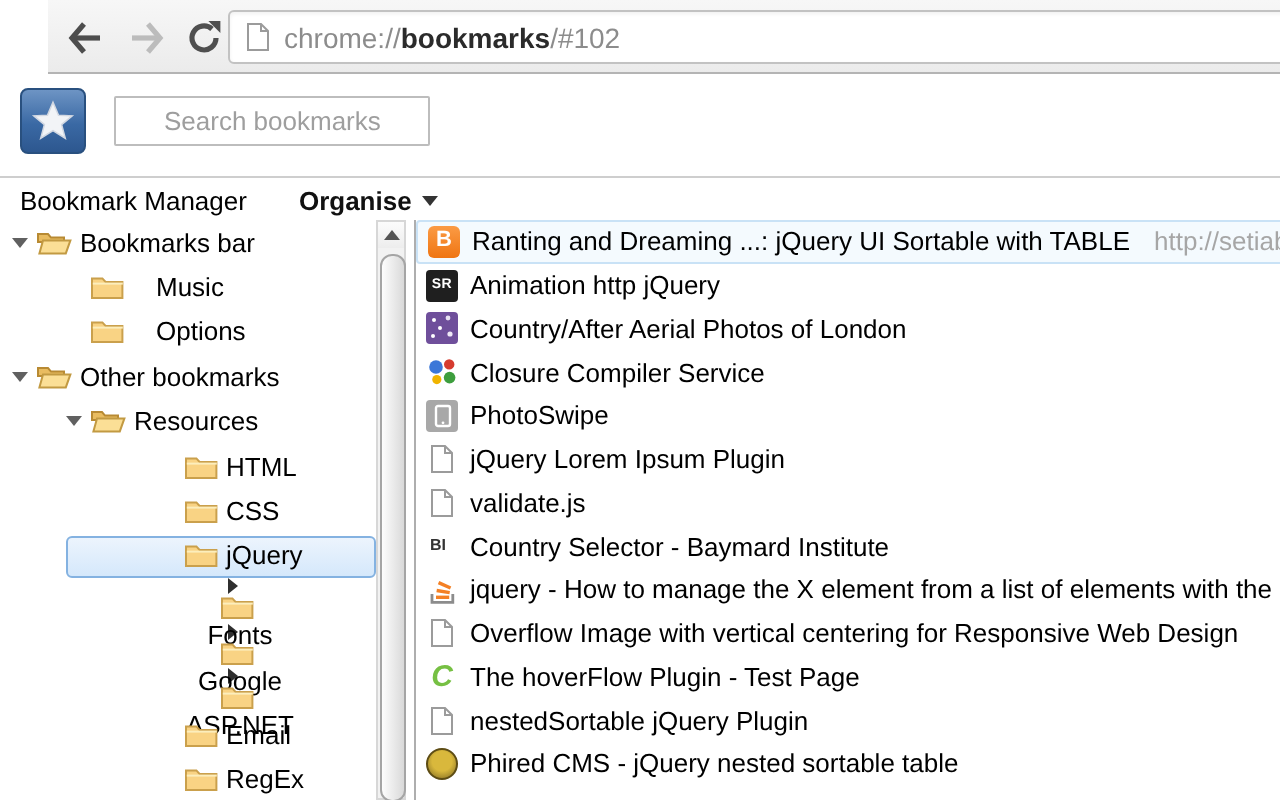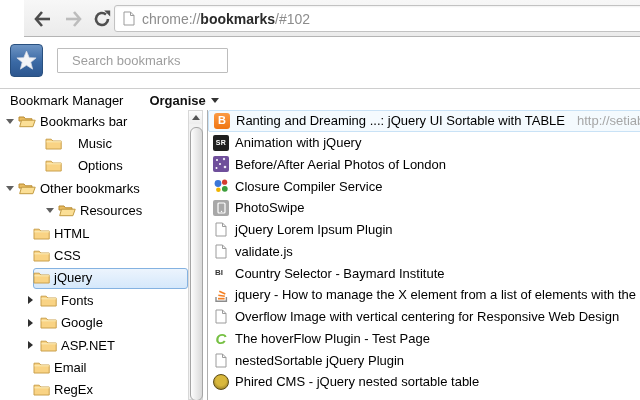--- a/index.html
+++ b/index.html
@@ -15,23 +15,23 @@
            border:1px solid #c2c2c2;border-radius:3px;display:flex;align-items:center;
            box-shadow:inset 0 1px 2px rgba(0,0,0,.06);overflow:hidden;}
   .omnibox .doc{margin:0 7px 0 8px;flex:0 0 auto;display:flex;}
   .urltext{font-size:14px;white-space:nowrap;color:#8c8c8c;}
   .urltext .host{color:#2b2b2b;font-weight:700;}
 
   
   .star-badge{position:absolute;left:10px;top:44px;width:33px;height:33px;border-radius:4px;
               background:linear-gradient(#6d94c4,#3a69a4 55%,#2d578f);border:1px solid #29507f;
               box-sizing:border-box;display:flex;align-items:center;justify-content:center;}
-  .searchbox{position:absolute;left:57px;top:48px;width:171px;height:25px;box-sizing:border-box;
+  .searchbox{position:absolute;left:57px;top:48px;width:158px;height:25px;box-sizing:border-box;
              border:1px solid #bdbdbd;border-radius:1px;font-family:"Liberation Sans",sans-serif;
-             font-size:13px;padding:0 14px;color:#333;outline:none;}
+             font-size:13px;padding:0 24px;color:#333;outline:none;}
   .searchbox::placeholder{color:#9e9e9e;}
   .hdr-divider{position:absolute;left:0;top:88px;width:640px;height:1px;background:#cecece;}
   .titlerow{position:absolute;left:10px;top:90px;height:20px;display:flex;align-items:center;}
   .pgtitle{font-weight:400;font-size:13px;color:#000;}
   .organise{margin-left:26px;display:flex;align-items:center;cursor:pointer;font-weight:600;color:#111;}
   .organise .dtri{width:0;height:0;border-left:4px solid transparent;border-right:4px solid transparent;
                   border-top:5px solid #333;margin-left:5px;margin-top:1px;}
 
   
   .treepanel{position:absolute;left:0;top:110px;width:188px;height:290px;overflow:hidden;}
@@ -39,22 +39,22 @@
            border:1px solid #d7d7d7;box-sizing:border-box;}
   .vscroll .uparrow{height:13px;display:flex;align-items:center;justify-content:center;background:linear-gradient(#fcfcfc,#ededed);cursor:pointer;}
   .vscroll .uparrow .tri{width:0;height:0;border-left:4px solid transparent;border-right:4px solid transparent;border-bottom:5px solid #555;}
   .vscroll .thumb{position:absolute;left:1px;top:16px;width:11px;height:272px;border-radius:6px;
                   background:linear-gradient(90deg,#fdfdfd,#d9d9d9);border:1px solid #a5a5a5;cursor:pointer;}
   .panel-sep{position:absolute;left:207px;top:110px;width:1px;height:290px;background:#aeaeae;}
   .listpanel{position:absolute;left:208px;top:110px;width:432px;height:290px;overflow:hidden;}
 
   
   .trow{position:relative;height:22.4px;display:flex;align-items:center;white-space:nowrap;cursor:pointer;}
-  .lvl0{padding-left:6px;} .lvl1{padding-left:45px;gap:12px;} .lvl1t{padding-left:46px;}
-  .lvl2{padding-left:33px;} .lvl2t{padding-left:28px;}
+  .lvl0{padding-left:6px;} .lvl1{padding-left:45px;gap:12px;} .lvl1t{padding-left:33px;}
+  .lvl2{padding-left:92px;} .lvl2t{padding-left:52px;flex-direction:column;}
   .tw{width:12px;flex:0 0 auto;display:flex;align-items:center;}
   .tw .open{width:0;height:0;border-left:4px solid transparent;border-right:4px solid transparent;border-top:5px solid #606060;}
   .tw .closed{width:0;height:0;border-top:4px solid transparent;border-bottom:4px solid transparent;border-left:5px solid #2f2f2f;}
   .fold{flex:0 0 auto;margin-right:4px;display:flex;z-index:1;}
   .tlabel{z-index:1;color:#000;}
   .sel-hilite{position:absolute;left:33px;top:1px;width:153px;height:19px;border-radius:3px;
               background:linear-gradient(#ecf4fd,#d5e8fb);border:1px solid #84b2e1;z-index:0;}
 
   
   .lrow{height:21.75px;display:flex;align-items:center;white-space:nowrap;padding-left:5px;cursor:pointer;position:relative;}
@@ -285,35 +285,35 @@
 <div class="listpanel">
 
   <div class="lrow hovered">
     <span class="licon ic-blogger">B</span>
     <span class="ltitle">Ranting and Dreaming ...: jQuery UI Sortable with TABLE</span>
     <span class="lurl">http://setiabud.b</span>
   </div>
 
   <div class="lrow">
     <span class="licon ic-sr">SR</span>
-    <span class="ltitle">Animation with jQuery</span>
+    <span class="ltitle">Animation http jQuery</span>
   </div>
 
 
   <div class="lrow">
     <span class="licon ic-aerial">
       <svg width="16" height="16" viewBox="0 0 16 16">
           <circle cx="4" cy="4" r="1" fill="#fff"></circle>
           <circle cx="11" cy="3" r="1.2" fill="#e8e2f2"></circle>
           <circle cx="7" cy="8" r="1" fill="#fff"></circle>
           <circle cx="12" cy="11" r="1.3" fill="#efe9f7"></circle>
           <circle cx="3.5" cy="12" r="1" fill="#fff"></circle>
         </svg>
     </span>
-    <span class="ltitle">Before/After Aerial Photos of London</span>
+    <span class="ltitle">Country/After Aerial Photos of London</span>
   </div>
 
   <div class="lrow">
     <span class="licon">
       <svg width="16" height="16" viewBox="0 0 16 16">
           <circle cx="5" cy="5.5" r="3.4" fill="#3b77d8"></circle>
           <circle cx="11.6" cy="4.2" r="2.6" fill="#d63b2f"></circle>
           <circle cx="11.8" cy="10.8" r="2.9" fill="#3d9e3d"></circle>
           <circle cx="5.4" cy="11.8" r="2.3" fill="#f0b400"></circle>
         </svg>

